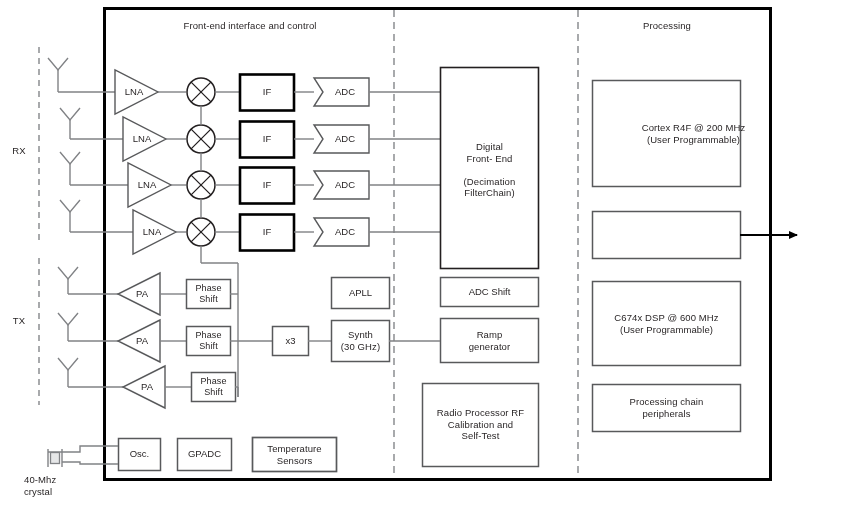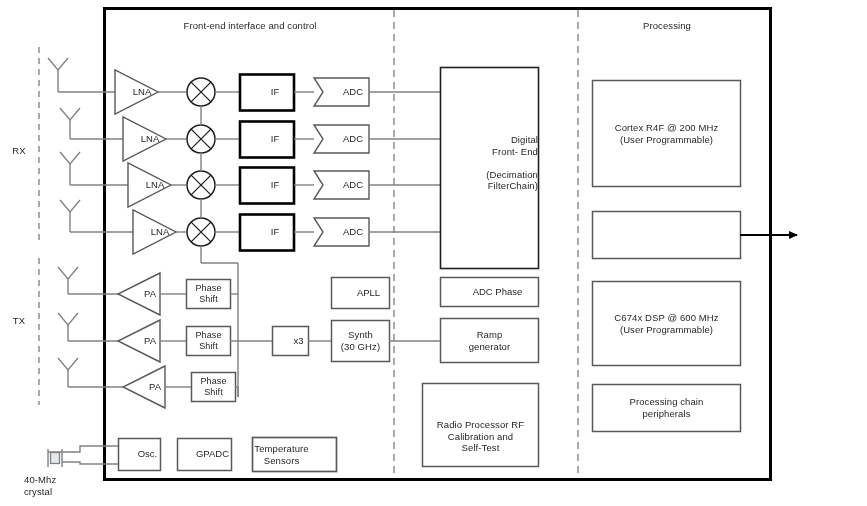--- a/index.html
+++ b/index.html
@@ -18,21 +18,21 @@
     color:#231f20;
     text-align:center;
     white-space:pre-line;
     pointer-events:none;
     letter-spacing:0.1px;
   }
   .lbl.small{font-size:9px;line-height:11px;}
   .lbl.left{text-align:left;}
   .ctr{
     position:absolute;display:flex;align-items:center;justify-content:center;
-    text-align:center;font-size:9.5px;line-height:11.5px;margin-left:8px;
+    text-align:center;font-size:9.5px;line-height:11.5px;
   }
 </style>
 </head>
 <body>
 
 <div id="stage">
 
   <svg id="diagram" viewBox="0 0 867 506">
     <defs>
       <marker id="arrowRight" markerWidth="9" markerHeight="8" refX="8" refY="4" orient="auto" markerUnits="userSpaceOnUse">
@@ -260,58 +260,58 @@
   <div class="ctr" style="left:240px;top:85px;width:54px;height:14px;">IF</div>
   <div class="ctr" style="left:240px;top:132px;width:54px;height:14px;">IF</div>
   <div class="ctr" style="left:240px;top:178px;width:54px;height:14px;">IF</div>
   <div class="ctr" style="left:240px;top:225px;width:54px;height:14px;">IF</div>
 
   <div class="ctr" style="left:322px;top:85px;width:46px;height:14px;">ADC</div>
   <div class="ctr" style="left:322px;top:132px;width:46px;height:14px;">ADC</div>
   <div class="ctr" style="left:322px;top:178px;width:46px;height:14px;">ADC</div>
   <div class="ctr" style="left:322px;top:225px;width:46px;height:14px;">ADC</div>
 
-  <div class="lbl" style="left:441px;top:134px;width:97px;text-align:right;">Digital
+  <div class="lbl" style="left:441px;top:141px;width:97px;">Digital
 Front- End
 
 (Decimation
 FilterChain)</div>
 
-  <div class="ctr" style="left:441px;top:285px;width:97px;height:14px;">ADC Phase</div>
+  <div class="ctr" style="left:441px;top:285px;width:97px;height:14px;">ADC Shift</div>
   <div class="lbl" style="left:441px;top:329px;width:97px;">Ramp
 generator</div>
 
   <div class="ctr" style="left:332px;top:286px;width:57px;height:14px;">APLL</div>
   <div class="lbl" style="left:332px;top:329px;width:57px;">Synth
 (30 GHz)</div>
   <div class="ctr" style="left:273px;top:334px;width:35px;height:14px;">x3</div>
 
-  <div class="lbl" style="left:423px;top:407px;width:115px;margin-top:12px;">Radio Processor RF
+  <div class="lbl" style="left:423px;top:407px;width:115px;">Radio Processor RF
 Calibration and
 Self-Test</div>
 
-  <div class="lbl" style="left:593px;top:122px;width:147px;">Cortex R4F @ 200 MHz
+  <div class="lbl" style="left:620px;top:122px;width:147px;">Cortex R4F @ 200 MHz
 (User Programmable)</div>
   <div class="lbl" style="left:593px;top:312px;width:147px;">C674x DSP @ 600 MHz
 (User Programmable)</div>
   <div class="lbl" style="left:593px;top:396px;width:147px;">Processing chain
 peripherals</div>
 
   <div class="ctr" style="left:128px;top:287px;width:28px;height:14px;">PA</div>
   <div class="ctr" style="left:128px;top:334px;width:28px;height:14px;">PA</div>
   <div class="ctr" style="left:133px;top:380px;width:28px;height:14px;">PA</div>
 
   <div class="lbl small" style="left:187px;top:283px;width:43px;">Phase
 Shift</div>
   <div class="lbl small" style="left:187px;top:330px;width:43px;">Phase
 Shift</div>
   <div class="lbl small" style="left:192px;top:376px;width:43px;">Phase
 Shift</div>
 
   <div class="ctr" style="left:119px;top:447px;width:41px;height:14px;">Osc.</div>
   <div class="ctr" style="left:178px;top:447px;width:53px;height:14px;">GPADC</div>
-  <div class="lbl" style="left:240px;top:443px;width:83px;">Temperature
+  <div class="lbl" style="left:253px;top:443px;width:83px;">Temperature
 Sensors</div>
 
   <div class="lbl" style="left:24px;top:474px;width:62px;text-align:left;">40-Mhz
 crystal</div>
 
 </div>
 
 </body></html>

